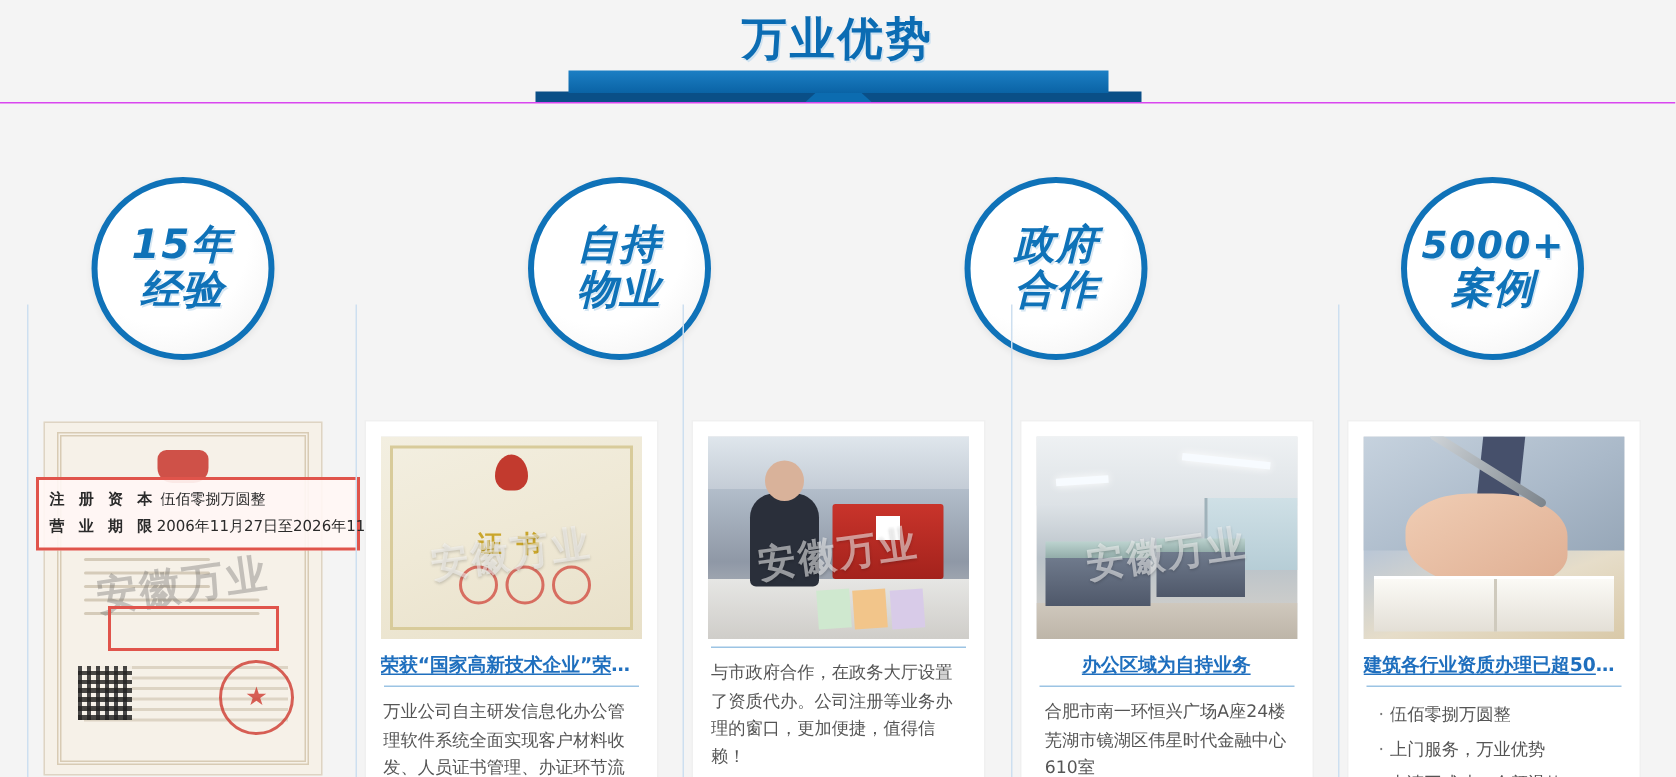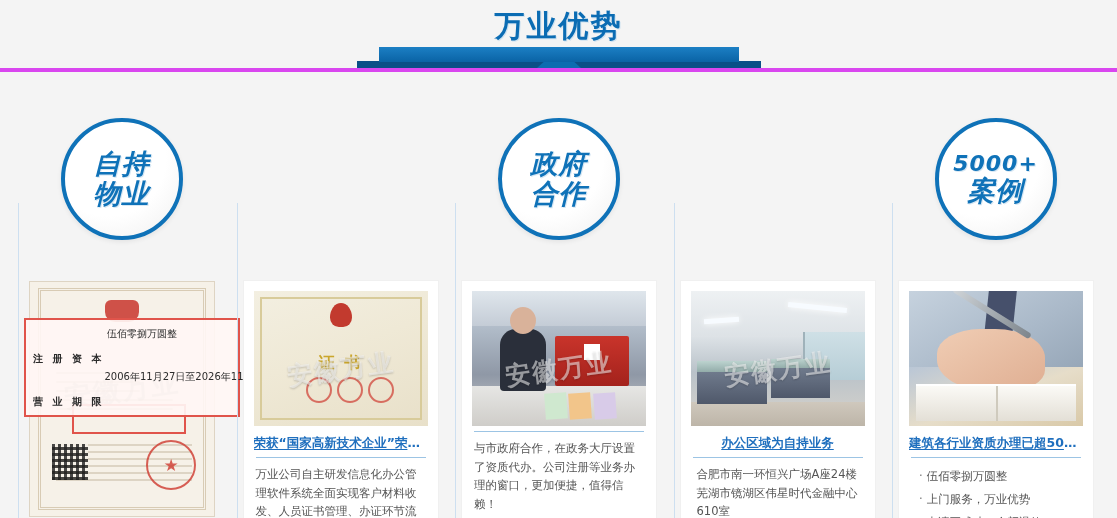--- a/index.html
+++ b/index.html
@@ -5,21 +5,21 @@
   html,body{margin:0;padding:0;}
   body{
     width:1117px;height:518px;overflow:hidden;
     background:#f4f4f4;
     font-family:"DejaVu Sans","Liberation Sans",sans-serif;
     -webkit-font-smoothing:antialiased;
   }
   .page{position:relative;width:1117px;height:518px;}
 
   
-  .header{position:relative;height:68px;background:#f4f4f4;border-bottom:4px solid #d946ef;}
+  .header{position:relative;height:68px;background:#f4f4f4;border-bottom:1px solid #d946ef;}
   .header-title{
     position:absolute;left:0;right:0;top:6px;text-align:center;
     font-size:30px;font-weight:bold;color:#0b6cb3;letter-spacing:2px;
     text-shadow:1px 1px 0 #cfe2f0;
   }
   .banner-wrap{position:absolute;left:0;right:0;bottom:0;height:26px;}
   .banner-trap{
     position:absolute;left:50%;transform:translateX(-50%);bottom:0;
     width:0;height:0;
     border-left:22px solid transparent;border-right:22px solid transparent;
@@ -47,21 +47,21 @@
     display:flex;flex-direction:column;justify-content:center;align-items:center;
     box-sizing:border-box;
   }
   .badge span{
     display:block;color:#0f72b8;font-weight:bold;font-style:italic;
     line-height:1.12;text-align:center;letter-spacing:1px;
     text-shadow:1px 1px 0 #d7e7f3;
   }
   .badge .l1{font-size:27px;}
   .badge .l2{font-size:27px;}
-  .badge.num .l1{font-size:22px;font-style:italic;}
+  .badge.num .l1{font-size:25px;font-style:italic;}
 
   
   .cards{position:absolute;top:203px;left:0;right:0;bottom:0;
     display:flex;justify-content:space-between;padding:0 18px;box-sizing:border-box;}
   .card{
     position:relative;width:207px;box-sizing:border-box;
     border-left:1px solid #cddff0;
     padding:78px 0 0 0;
   }
   .card:first-child{border-left:1px solid #cddff0;}
@@ -108,21 +108,21 @@
   .cert-stamp:after{content:"★";position:absolute;left:50%;top:50%;transform:translate(-50%,-50%);
     color:#cf3a30;font-size:17px;}
   .cert-wm{position:absolute;left:50%;top:46%;transform:translate(-50%,-50%) rotate(-8deg);
     font-size:27px;font-weight:bold;color:rgba(90,90,90,.33);white-space:nowrap;letter-spacing:2px;}
   .cert-redbox{
     position:absolute;left:-1px;top:37px;width:216px;
     border:2px solid #e0544b;background:rgba(255,246,244,.92);
     padding:5px 7px;box-sizing:border-box;
   }
   .cert-redbox .row{display:flex;font-size:10px;color:#2b2b2b;line-height:1.75;white-space:nowrap;}
-  .cert-redbox .k{width:74px;font-weight:bold;letter-spacing:3px;margin-top:25px;}
+  .cert-redbox .k{width:74px;font-weight:bold;letter-spacing:3px;}
   .cert-redbox .v{flex:1;}
   .cert-redbox2{position:absolute;left:42px;top:122px;width:110px;height:26px;border:2px solid #e0544b;}
 
   
   .ph{position:absolute;inset:0;}
   .wm{position:absolute;left:50%;top:58%;transform:translate(-50%,-50%) rotate(-8deg);
     font-size:25px;font-weight:bold;color:rgba(245,245,245,.55);white-space:nowrap;letter-spacing:2px;
     text-shadow:0 1px 2px rgba(0,0,0,.18);}
 
   
@@ -183,20 +183,26 @@
     <div class="header-title">万业优势</div>
     <div class="banner-wrap">
       <div class="banner-base"></div>
       <div class="banner-trap"></div>
       <div class="banner-top"></div>
     </div>
   </div>
 
   <div class="badges">
 
+    <div class="badge-cell">
+      <div class="badge">
+        <span class="l1">15年</span>
+        <span class="l2">经验</span>
+      </div>
+    </div>
 
 
     <div class="badge-cell">
       <div class="badge">
         <span class="l1">自持</span>
         <span class="l2">物业</span>
       </div>
     </div>
 
     <div class="badge-cell">

